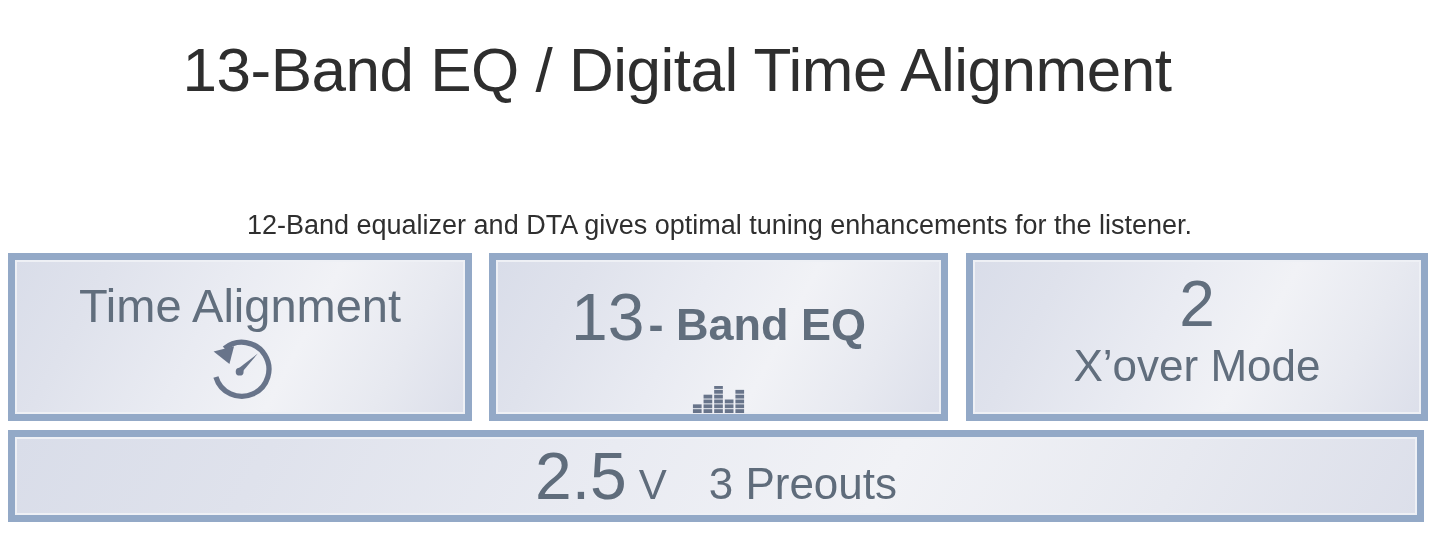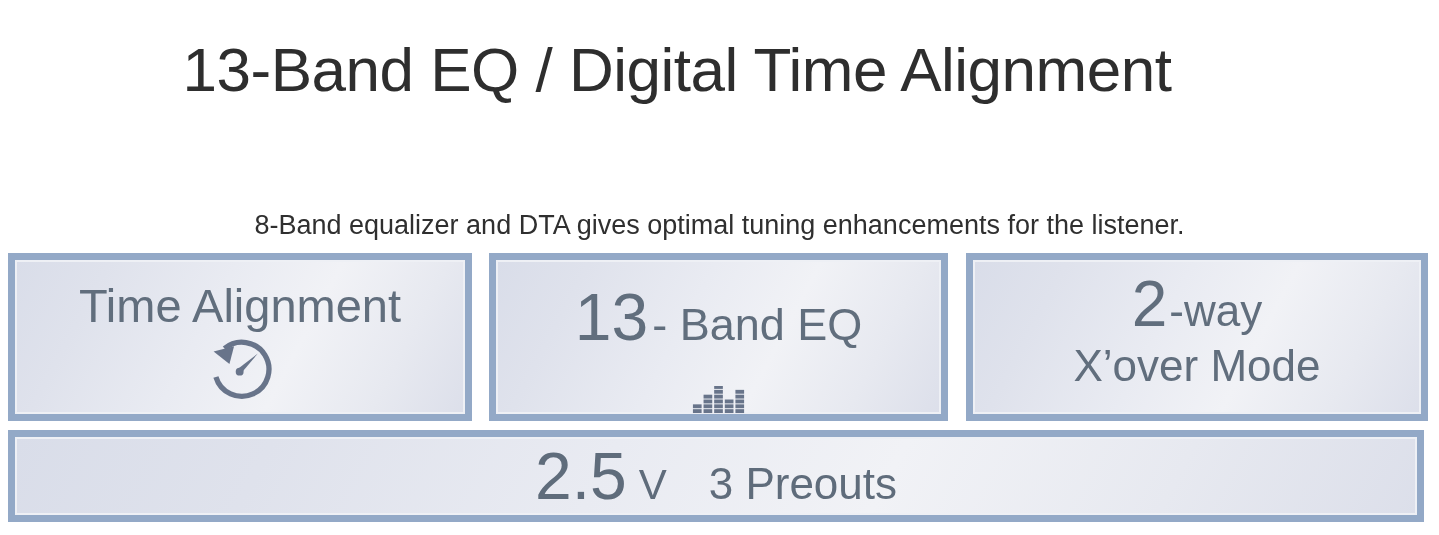--- a/index.html
+++ b/index.html
@@ -91,21 +91,21 @@
   }
 
   
   .c2-line {
     display: flex;
     align-items: baseline;
     margin-top: 10px;
     justify-content: center;
   }
   .c2-num { font-size: 66px; font-weight: 300; color: #616e7d; line-height: 1; }
-  .c2-rest { font-size: 45px; font-weight: 400; color: #616e7d; line-height: 1; margin-left: 4px; margin-top: 32px; }
+  .c2-rest { font-size: 45px; font-weight: 700; color: #616e7d; line-height: 1; margin-left: 4px; margin-top: 32px; }
 
   .eq-icon {
     margin-top: 4px;
     width: 108px;
     height: 58px;
     display: block;
   }
 
   
   .c3-line1 {
@@ -134,21 +134,21 @@
   }
   .w-num     { font-size: 66px; font-weight: 300; color: #5f6c7b; line-height: 1; }
   .w-unit    { font-size: 42px; font-weight: 300; color: #5f6c7b; line-height: 1; margin-left: 12px; }
   .w-preouts { font-size: 44px; font-weight: 300; color: #5f6c7b; line-height: 1; margin-left: 42px; margin-top: 18px; }
 </style>
 </head>
 <body>
 
 <div class="page-title">13-Band EQ / Digital Time Alignment</div>
 
-<div class="page-subtitle">8-Band equalizer and DTA gives optimal tuning enhancements for the listener.</div>
+<div class="page-subtitle">12-Band equalizer and DTA gives optimal tuning enhancements for the listener.</div>
 
 <div class="card card-1">
   <div class="card-title c1-title">Time Alignment</div>
 
   <svg class="gauge-icon" viewBox="0 0 100 100">
 
     <path d="M 26.5 17.5 A 41 41 0 1 1 13.5 60.5" fill="none" stroke="#68748a" stroke-width="8" stroke-linecap="butt"></path>
 
     <polygon points="10,22 41,14 34,41" fill="#68748a"></polygon>
 
@@ -189,21 +189,20 @@
     <rect x="88" y="38" width="18" height="8" fill="#68748a"></rect>
     <rect x="88" y="28" width="18" height="8" fill="#68748a"></rect>
     <rect x="88" y="18" width="18" height="8" fill="#68748a"></rect>
     <rect x="88" y="8" width="18" height="8" fill="#68748a"></rect>
   </svg>
 </div>
 
 <div class="card card-3">
   <div class="c3-line1">
     <span class="c3-num">2</span>
-    <span class="c3-way">-way</span>
   </div>
   <div class="c3-line2">X’over Mode</div>
 </div>
 
 <div class="card card-wide">
   <div class="wide-line">
     <span class="w-num">2.5</span>
     <span class="w-unit">V</span>
     <span class="w-preouts">3 Preouts</span>
   </div>

